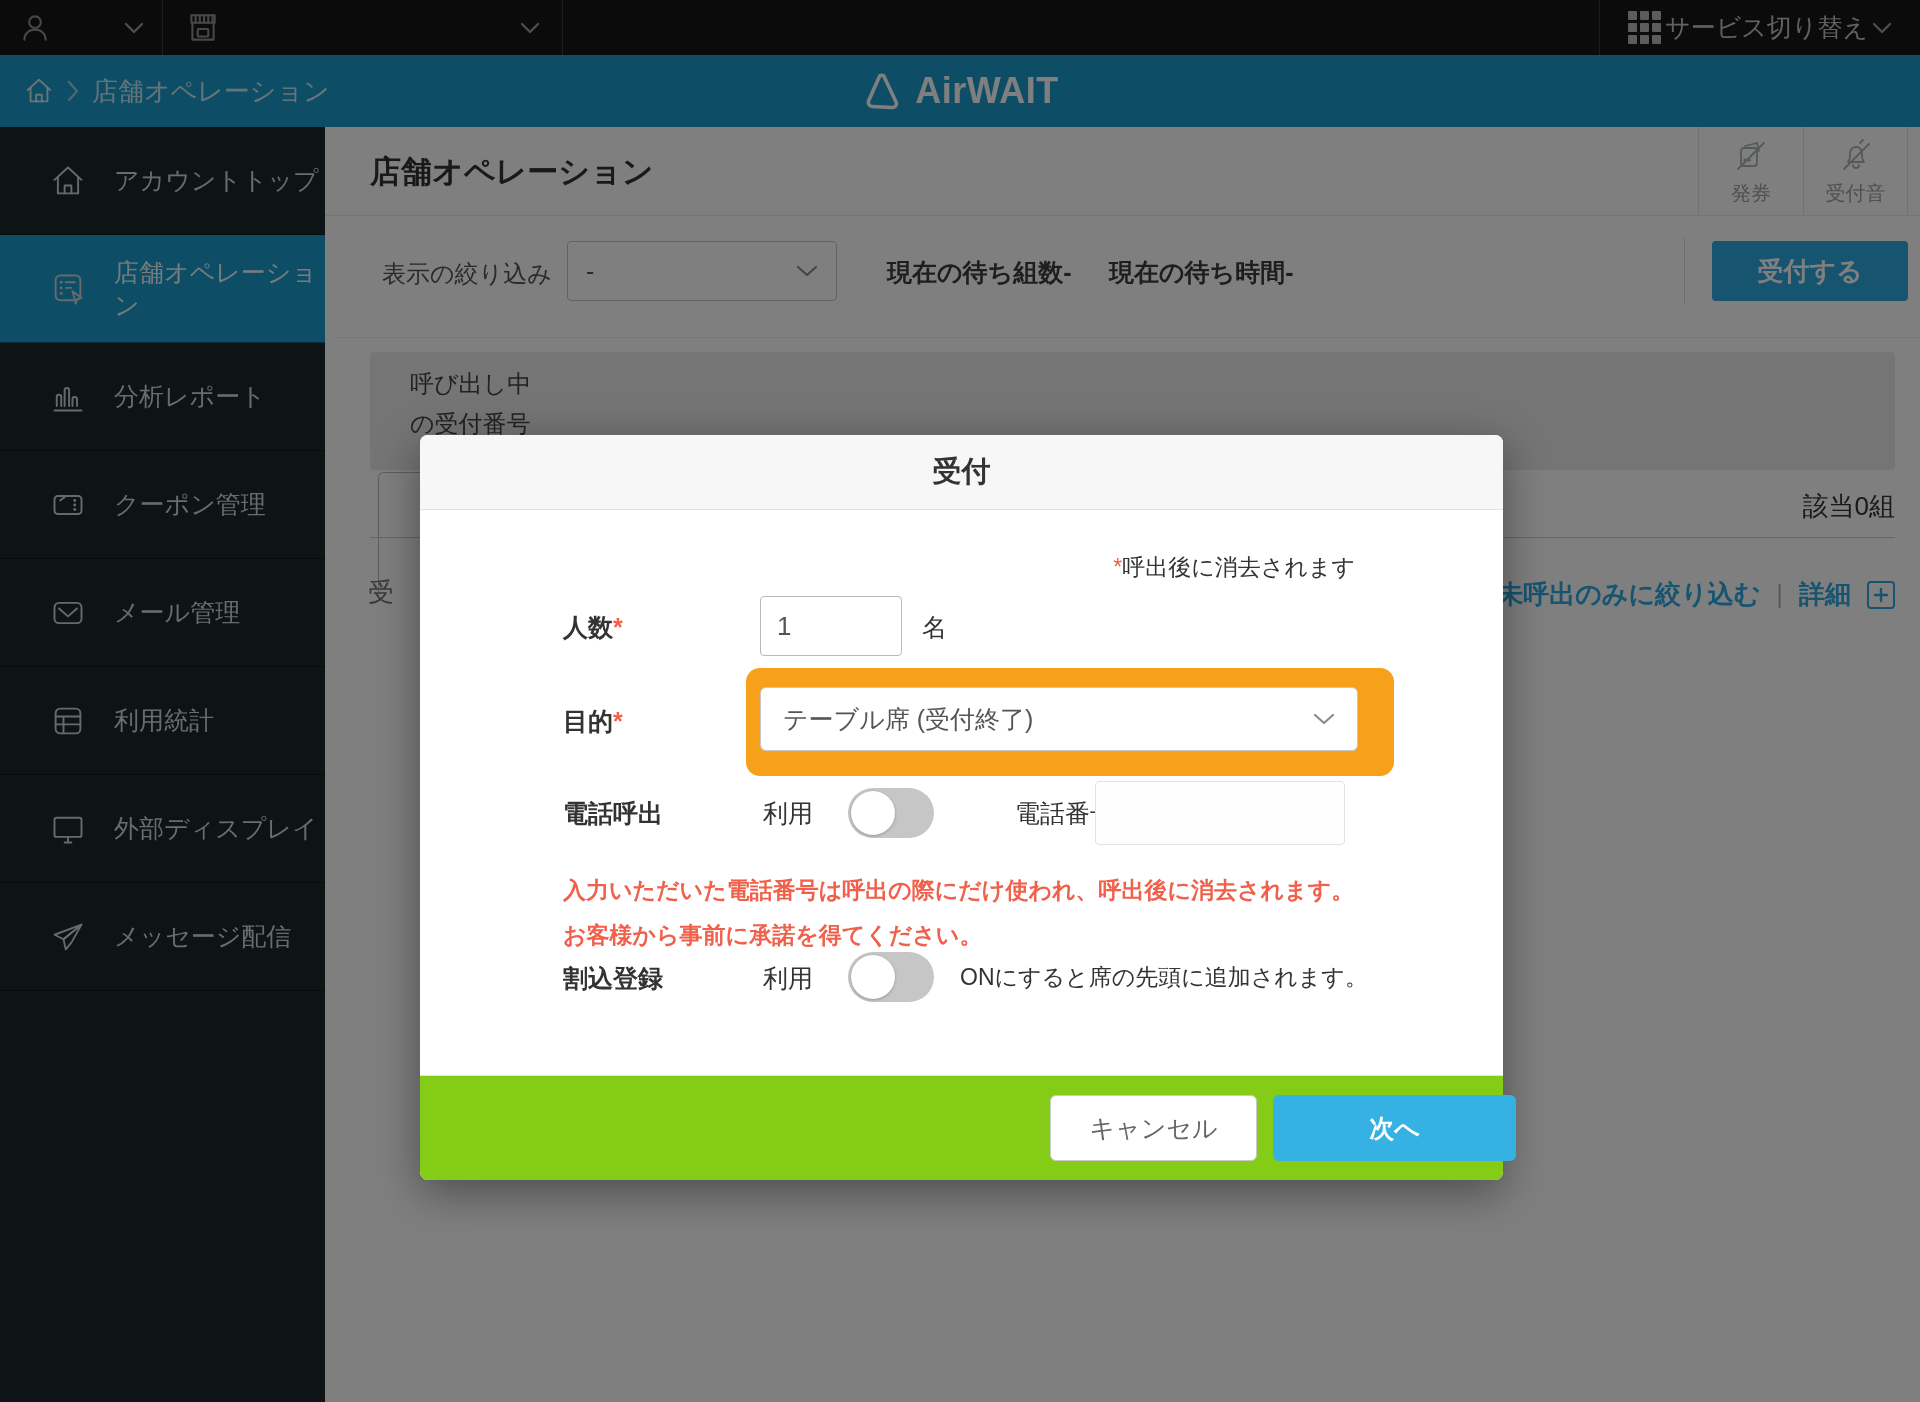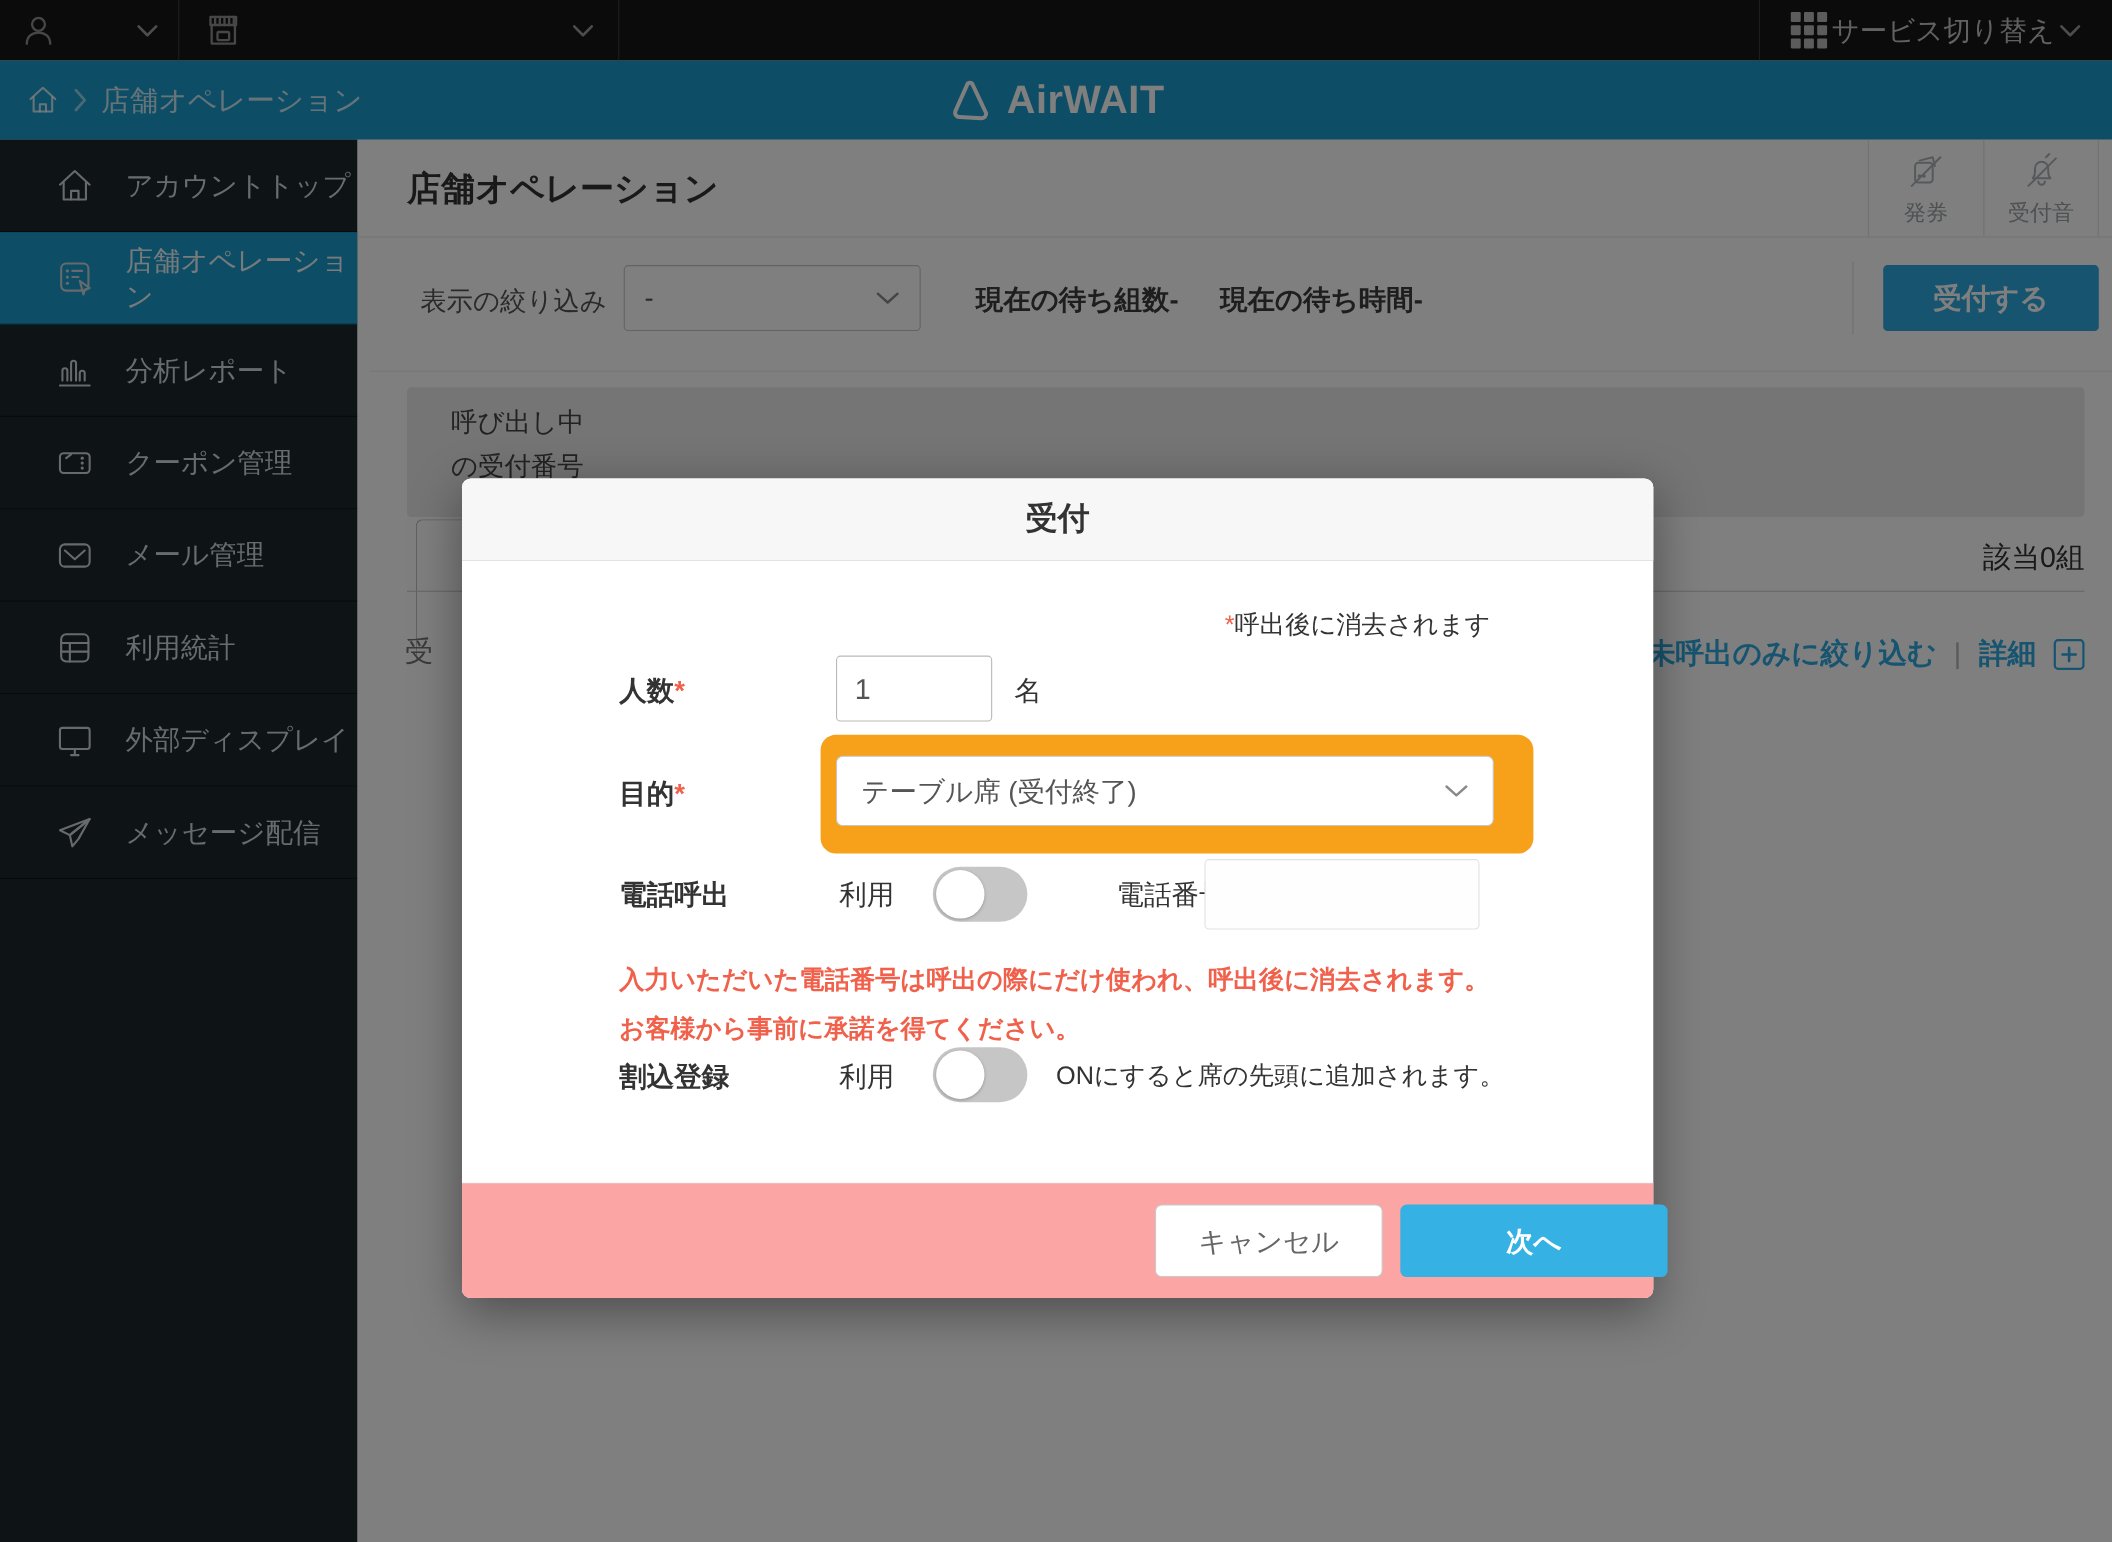--- a/index.html
+++ b/index.html
@@ -18,21 +18,21 @@
   .grid-icon{display:grid;grid-template-columns:repeat(3,9px);grid-template-rows:repeat(3,9px);gap:3px;}
   .grid-icon i{background:#b9b9b9;border-radius:1px;}
 
   
   .appheader{position:absolute;left:0;top:55px;width:1920px;height:72px;background:#1a9ccc;display:flex;align-items:center;justify-content:center;}
   .breadcrumb{position:absolute;left:24px;top:0;height:72px;display:flex;align-items:center;gap:12px;color:rgba(255,255,255,.78);font-size:26px;}
   .logo{display:flex;align-items:center;gap:10px;color:#fff;font-size:36px;font-weight:bold;letter-spacing:.5px;}
 
   
   .sidebar{position:absolute;left:0;top:127px;width:325px;height:1275px;background:#1d262b;}
-  .side-item{height:84px;display:flex;align-items:center;gap:28px;padding-left:50px;border-bottom:1px solid rgba(0,0,0,.4);color:#cfd8dc;font-size:25px;cursor:pointer;}
+  .side-item{height:108px;display:flex;align-items:center;gap:28px;padding-left:50px;border-bottom:1px solid rgba(0,0,0,.4);color:#cfd8dc;font-size:25px;cursor:pointer;}
   .side-item.active{background:#1a9ccc;color:#eef6f9;}
   .side-item svg{width:36px;height:36px;flex:0 0 36px;}
   .side-item svg *{fill:none;stroke:#cdd5d9;stroke-width:1.7;stroke-linecap:round;stroke-linejoin:round;}
   .side-item svg .dot{fill:#cdd5d9;stroke:none;}
 
   
   .main{position:absolute;left:325px;top:127px;width:1595px;height:1275px;background:#fff;}
   .page-title{position:absolute;left:45px;top:24px;font-size:31px;font-weight:bold;color:#333;}
   .hdr-actions{position:absolute;right:12px;top:0;height:88px;display:flex;}
   .hdr-cell{width:105px;height:88px;border-left:1px solid #e2e2e2;display:flex;flex-direction:column;align-items:center;justify-content:center;gap:4px;color:#9ba2a6;font-size:20px;cursor:pointer;}
@@ -72,21 +72,21 @@
   .red{color:#f0604a;}
   .f-label{position:absolute;left:143px;font-size:25px;font-weight:bold;color:#333;}
   .plain{position:absolute;font-size:25px;color:#333;}
   .people-input{position:absolute;left:340px;top:161px;width:142px;height:60px;border:1px solid #b9b9b9;border-radius:4px;font-size:26px;color:#555;padding:0 16px;}
   .orange-box{position:absolute;left:326px;top:233px;width:648px;height:108px;background:#f7a11a;border-radius:14px;}
   .purpose-select{position:absolute;left:340px;top:252px;width:598px;height:64px;background:#fff;border:1px solid #c6c6c6;border-radius:6px;display:flex;align-items:center;justify-content:space-between;padding:14px 22px;font-size:25px;color:#555;cursor:pointer;}
   .toggle{position:absolute;width:86px;height:50px;border-radius:25px;background:#c6c6c6;cursor:pointer;}
   .toggle .knob{position:absolute;left:3px;top:3px;width:44px;height:44px;border-radius:50%;background:#fff;box-shadow:0 1px 3px rgba(0,0,0,.25);}
   .phone-input{position:absolute;left:675px;top:346px;width:250px;height:64px;border:1px solid #e2e2e2;border-radius:4px;background:#fefefe;font-size:25px;padding:0 14px;color:#555;}
   .warn{position:absolute;left:143px;font-size:23px;font-weight:600;color:#f0604a;}
-  .modal-footer{position:absolute;left:0;bottom:0;width:100%;height:105px;background:#fca5a5;border-top:1px solid #e3e3e3;border-radius:0 0 8px 8px;}
+  .modal-footer{position:absolute;left:0;bottom:0;width:100%;height:105px;background:#84cc16;border-top:1px solid #e3e3e3;border-radius:0 0 8px 8px;}
   .cancel-btn{position:absolute;left:630px;top:19px;width:207px;height:66px;background:#fff;border:1px solid #c9c9c9;border-radius:6px;font-size:25px;color:#666;cursor:pointer;}
   .next-btn{position:absolute;left:853px;top:19px;width:243px;height:66px;background:#35b1e4;border:none;border-radius:6px;font-size:25px;font-weight:bold;color:#fff;cursor:pointer;}
   .sel-chev{width:22px;height:13px;}
   .sel-chev polyline{fill:none;stroke:#8a8a8a;stroke-width:2.2;stroke-linecap:round;stroke-linejoin:round;}
 </style>
 </head>
 <body>
 
 <div class="canvas">
 

